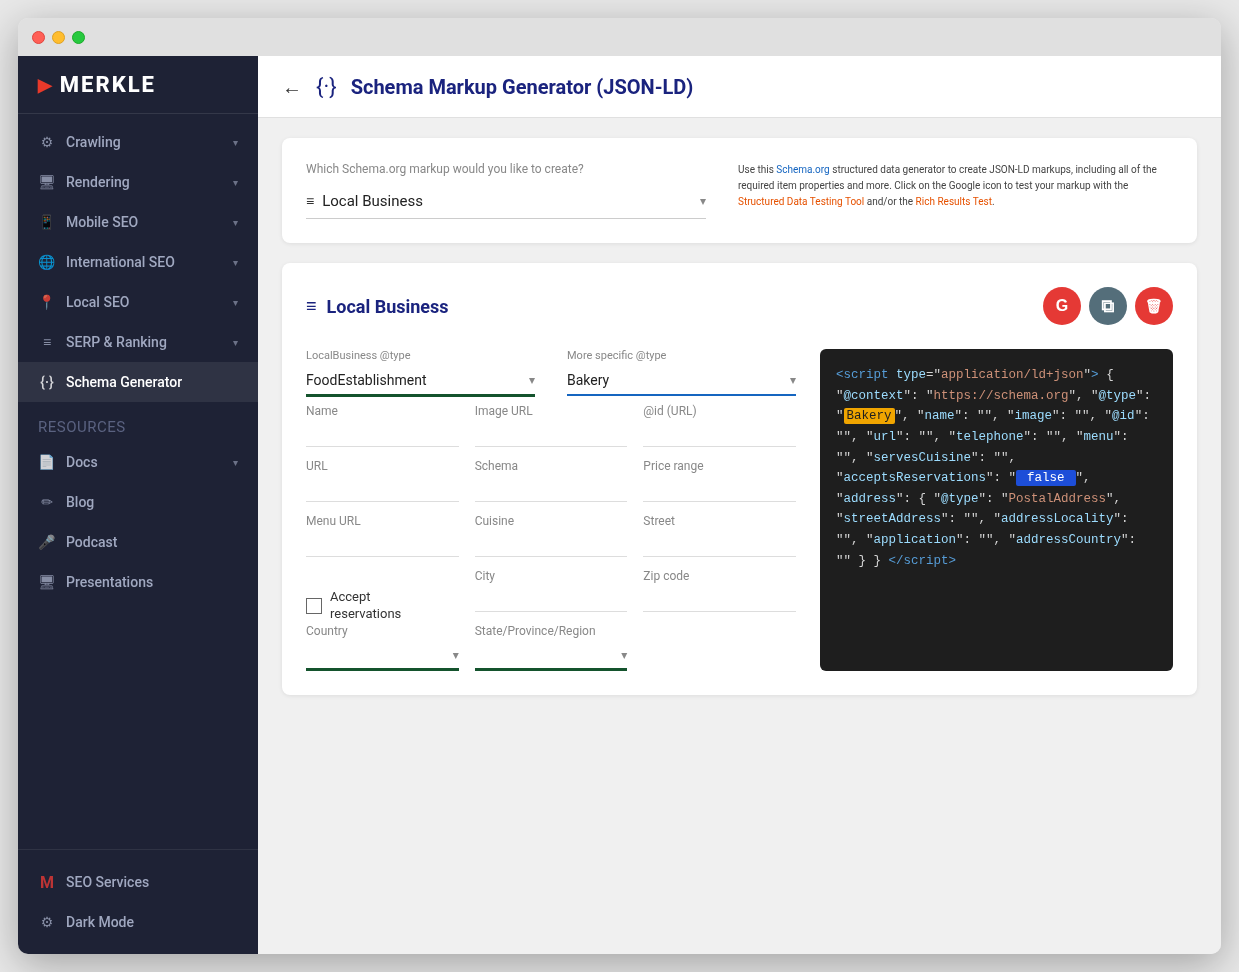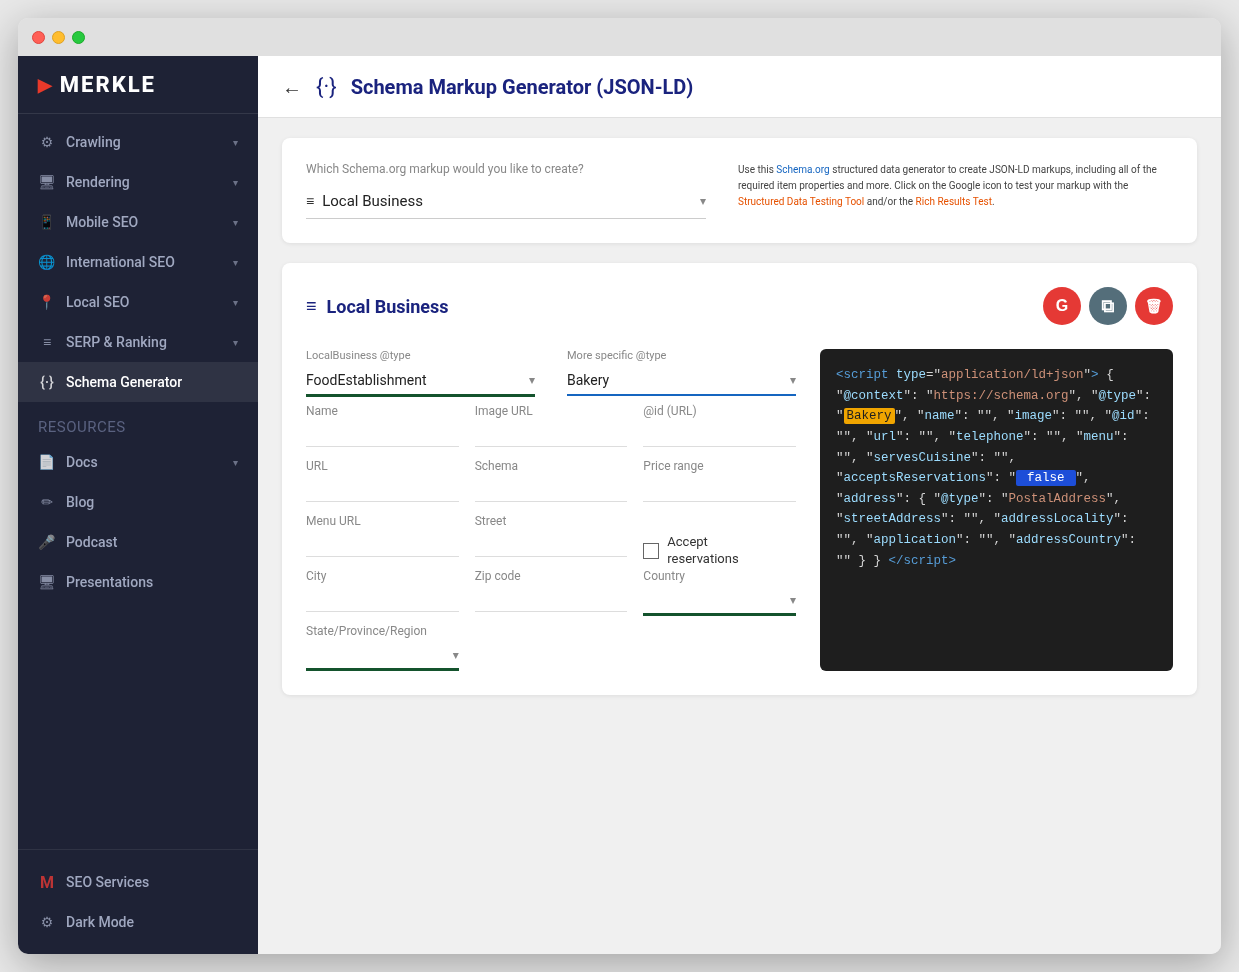--- a/index.html
+++ b/index.html
@@ -583,20 +583,24 @@
                   <div class="field-static-label">Schema</div>
                   <input class="field-line" type="text" placeholder="" style="">
                 </div>
                 <div>
                   <div class="field-static-label">Price range</div>
                   <input class="field-line" type="text" placeholder="" style="">
                 </div>
 
                 <div>
                   <div class="field-static-label">Menu URL</div>
+                  <input class="field-line" type="text" placeholder="" style="">
+                </div>
+                <div>
+                  <div class="field-static-label">Cuisine</div>
                   <input class="field-line" type="text" placeholder="" style="">
                 </div>
                 <div>
                   <div class="field-static-label">Street</div>
                   <input class="field-line" type="text" placeholder="" style="">
                 </div>
 
                 <div style="display:flex;align-items:center;gap:8px;padding-top:18px;">
                   <div class="checkbox"></div>
                   <div style="font-size:13px;color:#333;line-height:1.3;">Accept<br>reservations</div>

